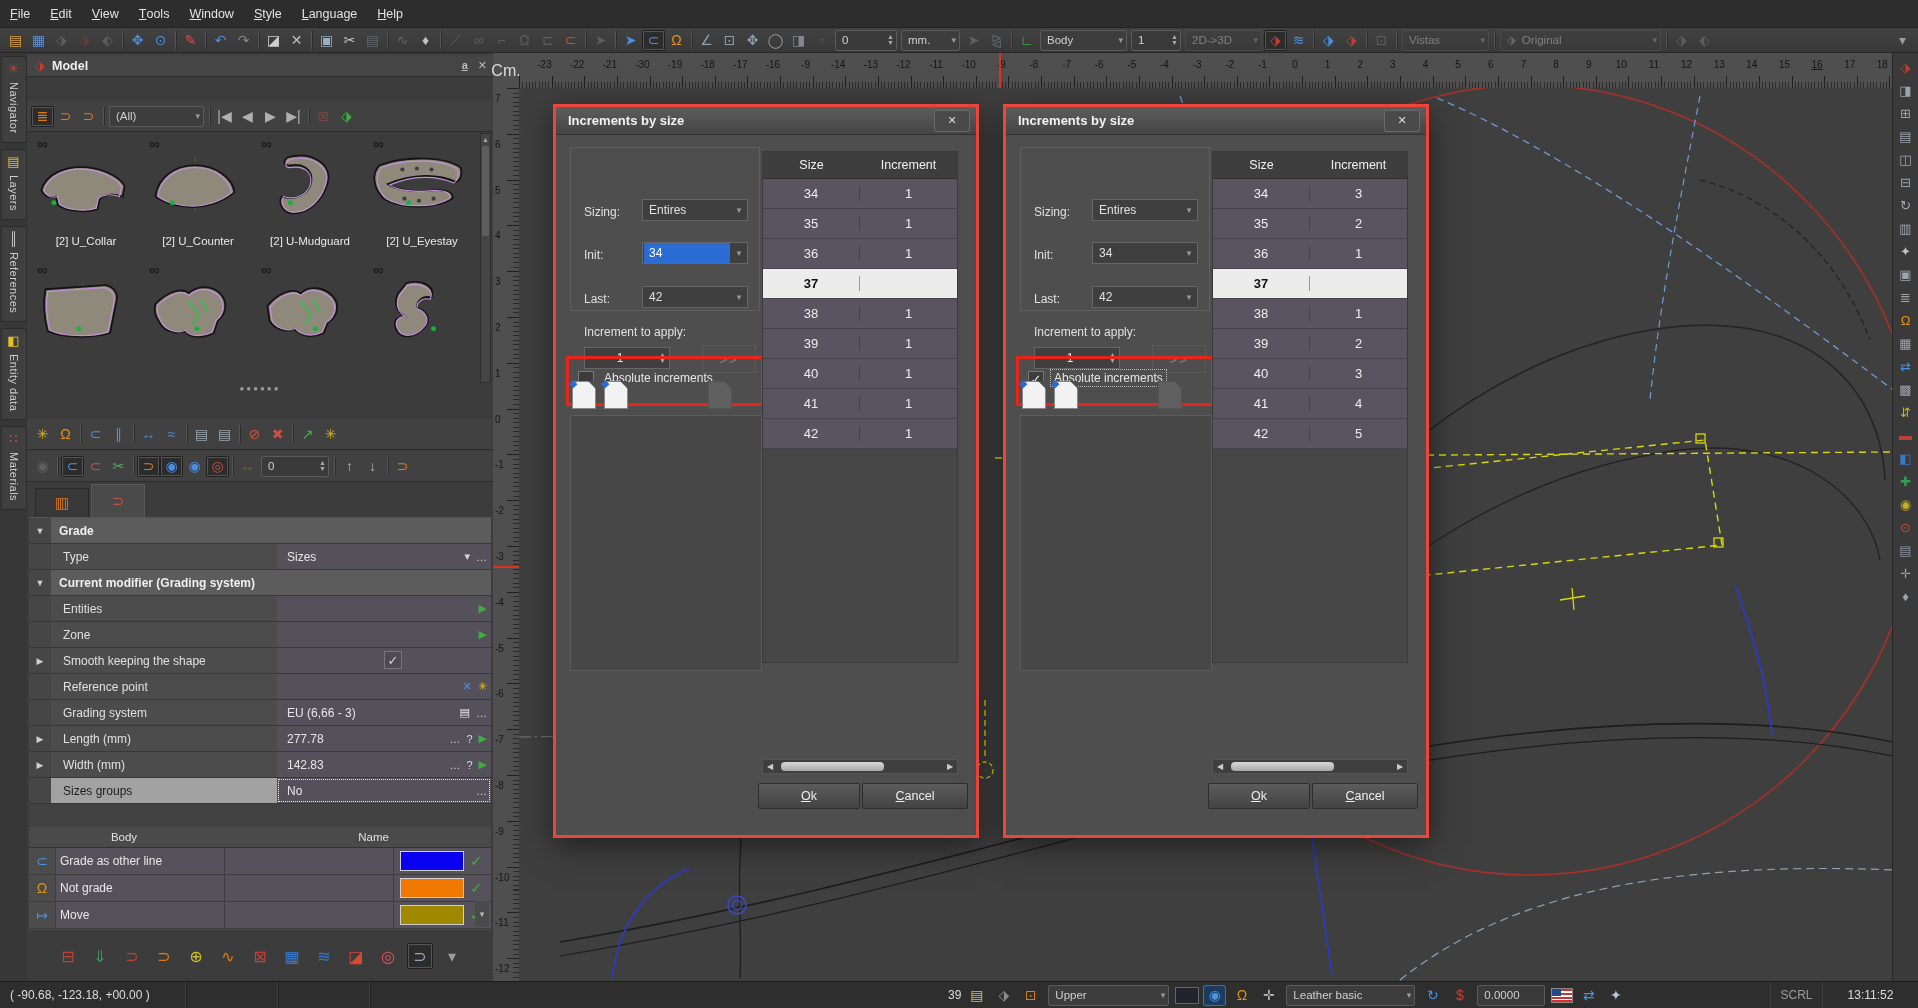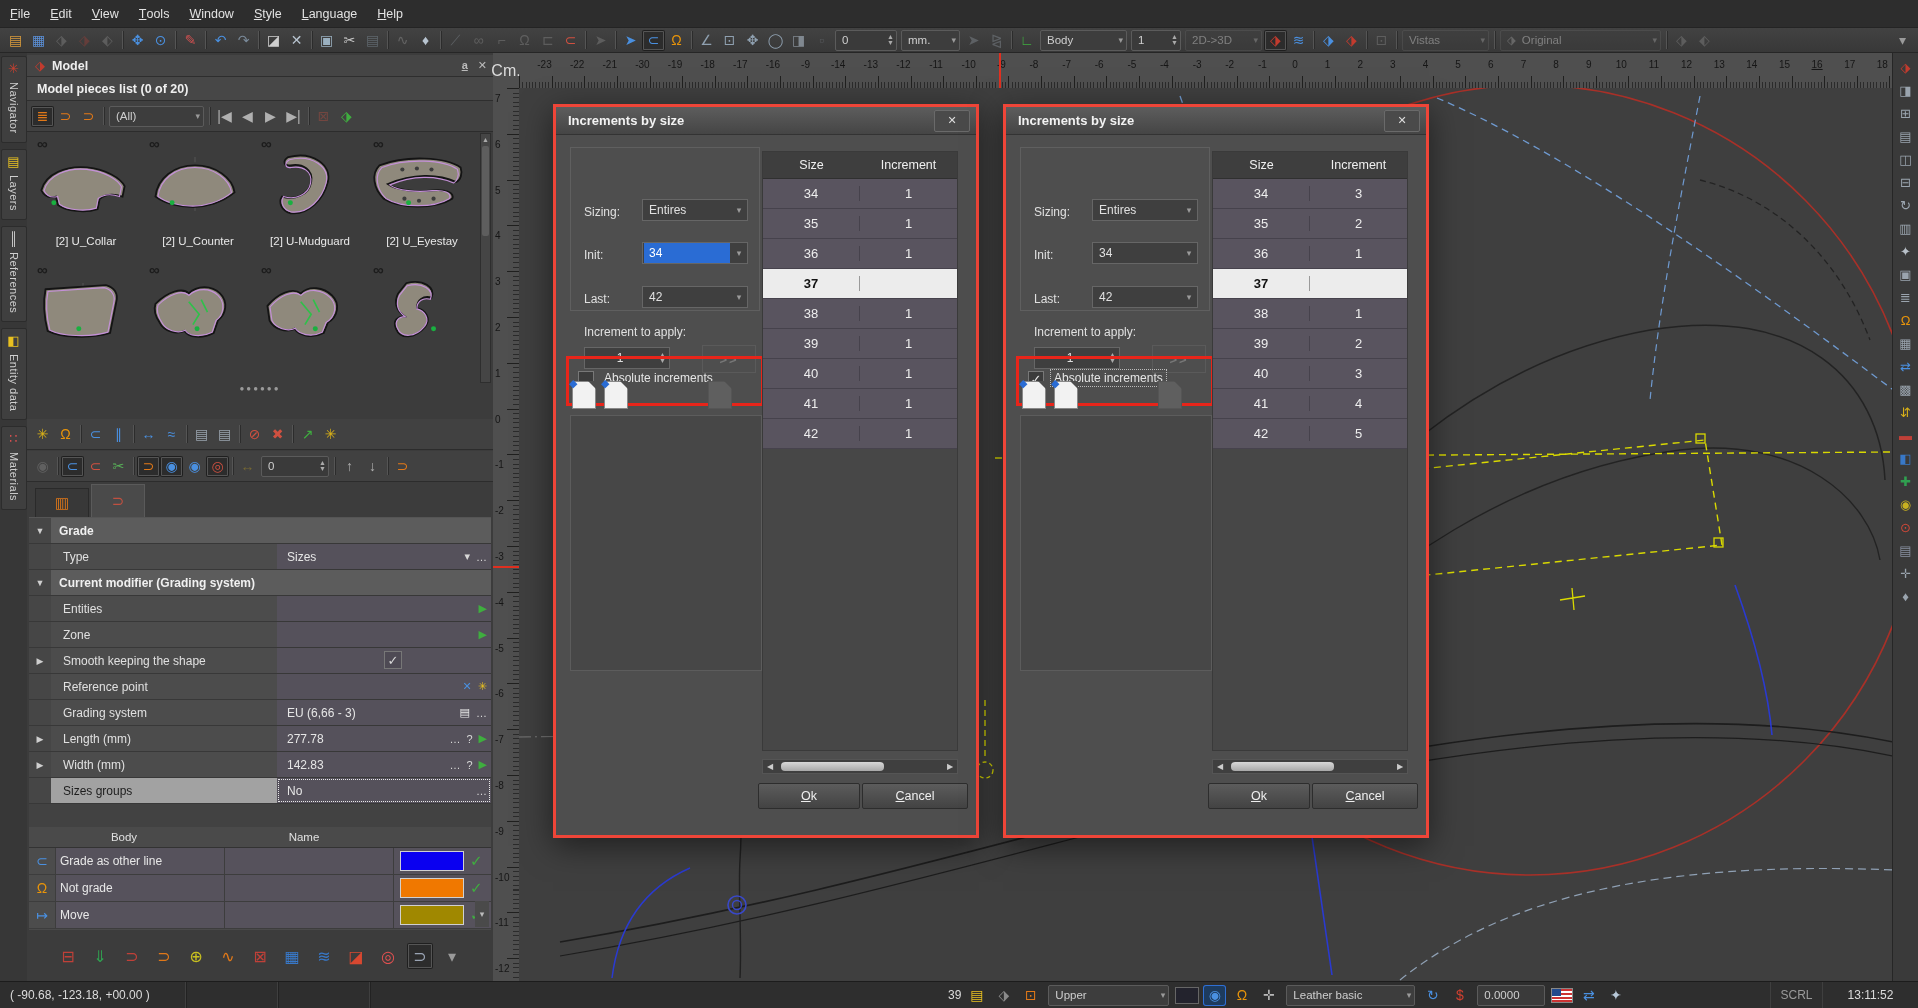--- a/index.html
+++ b/index.html
@@ -53,21 +53,21 @@
   .prow .lcell{width:226px;background:#4c4c4c;display:flex;align-items:center;padding-left:12px;box-sizing:border-box;color:#e0e0e0;flex:none;gap:6px;}
   .prow .vcell{flex:1;background:#55515b;display:flex;align-items:center;padding:0 4px 0 10px;color:#e6e6e6;position:relative;}
   .prow .vicons{margin-left:auto;display:flex;gap:6px;align-items:center;font-size:11px;}
   .prow.sel .lcell{background:#a2a2a2;color:#1d1d1d;}
   .prow.sel .vcell{outline:1px dotted #e8e8e8;outline-offset:-2px;}
   .pcheck{position:absolute;left:50%;top:3px;width:16px;height:16px;border:1px solid #777;color:#d8d8d8;font-size:13px;display:flex;align-items:center;justify-content:center;background:#4e4a54;}
   
   #ltable{left:2px;top:774px;width:462px;height:103px;background:#4a4a4a;overflow:hidden;}
   .lthead{display:flex;height:20px;background:#4a4a4a;border-bottom:1px solid #333;font-size:11.5px;color:#e0e0e0;}
   .lthead .h1{width:190px;text-align:center;line-height:20px;}
-  .lthead .h2{width:170px;text-align:center;line-height:20px;}
+  .lthead .h2{width:170px;text-align:right;line-height:20px;}
   .ltrow{display:flex;height:26px;background:#56525c;border-bottom:1px solid #3d3d3d;align-items:center;font-size:12px;}
   .ltrow .licon{width:26px;text-align:center;font-size:14px;flex:none;background:#4c4c4c;height:100%;display:flex;align-items:center;justify-content:center;border-right:1px solid #3d3d3d;}
   .ltrow .ltipo{width:164px;padding-left:4px;color:#e8e8e8;border-right:1px solid #3d3d3d;height:100%;display:flex;align-items:center;flex:none;}
   .ltrow .lname{width:168px;border-right:1px solid #3d3d3d;height:100%;flex:none;}
   .ltrow .lsw{width:62px;height:18px;margin:0 6px;border:1px solid #d0d0d0;flex:none;}
   .ltrow .lchk{color:#3fae3f;font-size:15px;font-weight:bold;}
   #ltable .ltsb{position:absolute;right:2px;top:74px;width:14px;height:26px;background:#4a4a4a;color:#bbb;font-size:9px;display:flex;align-items:center;justify-content:center;}
   #pfoot{left:0;top:885px;width:100%;height:36px;display:flex;align-items:center;justify-content:center;gap:6px;}
   #pfoot .ic{min-width:26px;height:26px;font-size:16px;}
   
@@ -98,21 +98,21 @@
   .dsel .dv.hl{background:#2a6cd4;color:#fff;margin:1px;padding-left:5px;}
   .dsel .da{width:16px;text-align:center;font-size:9px;color:#9a9a9a;}
   .dspin{position:absolute;left:28px;top:212px;width:86px;height:22px;background:#3f3f3f;border:1px solid #666;display:flex;align-items:center;box-sizing:border-box;font-size:12px;color:#e0e0e0;}
   .dspin .dv{flex:1;text-align:center;}
   .dspin .spin-arrows{margin-right:3px;}
   .dapply{position:absolute;left:146px;top:210px;width:52px;height:26px;border:1px solid #5a5a5a;color:#777;font-size:13px;font-weight:bold;display:flex;align-items:center;justify-content:center;letter-spacing:2px;}
   .dredrect{position:absolute;left:10px;top:221px;width:192px;height:44px;border:3px solid #e8251a;pointer-events:none;}
   .dchk{position:absolute;left:22px;top:236px;width:14px;height:14px;background:#3c3c3c;border:1px solid #787878;color:#f0f0f0;font-size:13px;font-weight:bold;display:flex;align-items:center;justify-content:center;line-height:1;}
   .dchkl{position:absolute;left:45px;top:235px;font-size:12px;color:#e6e6e6;padding:1px 3px;}
   .dchkl.foc{outline:1px dotted #bbb;}
-  .dtable{position:absolute;left:206px;top:16px;width:196px;height:600px;background:#474747;border:1px solid #3a3a3a;box-sizing:border-box;}
+  .dtable{position:absolute;left:206px;top:16px;width:196px;height:512px;background:#474747;border:1px solid #3a3a3a;box-sizing:border-box;}
   .dthead{display:flex;height:26px;background:#3e3e3e;border-bottom:1px solid #303030;font-size:12.5px;color:#f0f0f0;align-items:center;}
   .dthead span{width:50%;text-align:center;}
   .trow{display:flex;height:29px;background:#59545f;border-bottom:1px solid #46424c;font-size:13px;color:#eee;align-items:center;}
   .trow span{width:50%;text-align:center;}
   .trow span:first-child{border-right:1px solid #46424c;box-sizing:border-box;}
   .trow.tsel{background:#ececec;color:#111;font-weight:bold;}
   .trow.tsel span:first-child{border-right:1px solid #9a9a9a;}
   .docic{position:absolute;width:22px;height:26px;background:#f2f2f2;border:1px solid #888;}
   .docic:before{content:"";position:absolute;right:-1px;top:-1px;border-style:solid;border-width:0 8px 8px 0;border-color:transparent #4e4e4e transparent transparent;}
   .docic .dd{position:absolute;left:-4px;top:-5px;color:#2a6cd4;font-size:11px;}
@@ -267,23 +267,20 @@
   </div>
 
 <div id="panel" class="abs">
   <div class="ptitle abs">
     <span class="tic">⬗</span>
     <span>Model</span>
     <span class="rbtns">
       <span style="text-decoration:underline;">a</span>
       <span>✕</span>
     </span>
-  </div>
-  <div class="phead abs">
-    <span>Model pieces list (0 of 20)</span>
   </div>
   <div id="ptoolbar" class="abs">
       <span class="ic a" style="color: rgb(224, 120, 24);">≣</span>
       <span class="ic" style="color: rgb(224, 120, 24);">⊃</span>
       <span class="ic" style="color: rgb(224, 120, 24);">⊃</span>
       <span class="sep"></span>
       <span class="tsel-box" style="width: 84px;">
         <span style="flex: 1 1 0%;">(All)</span>
         <span class="arr">▾</span>
       </span>

